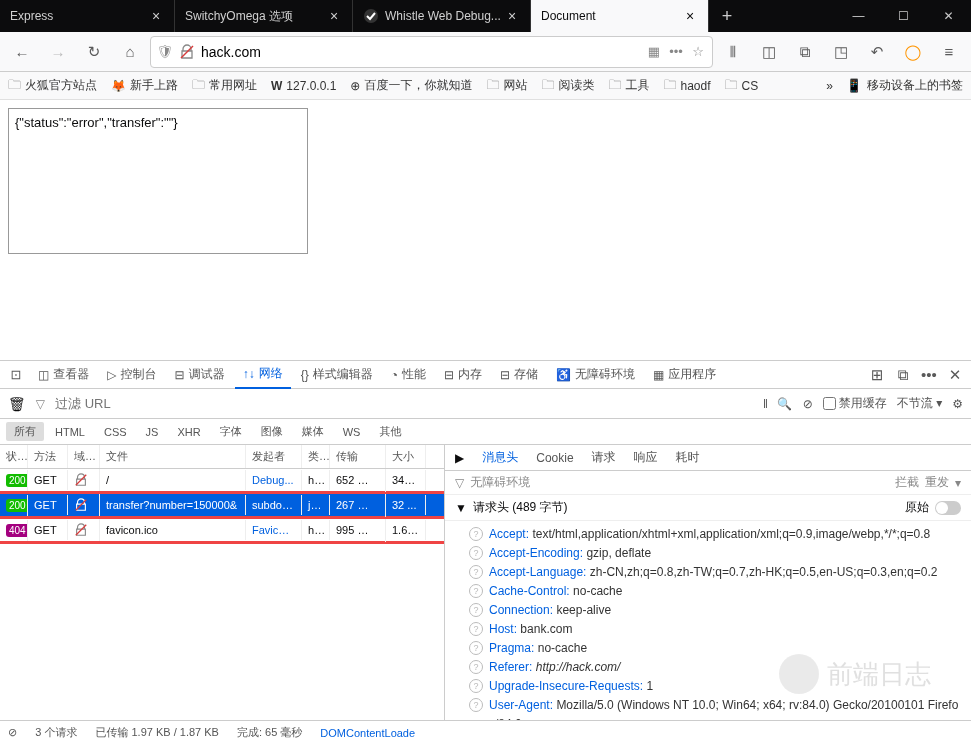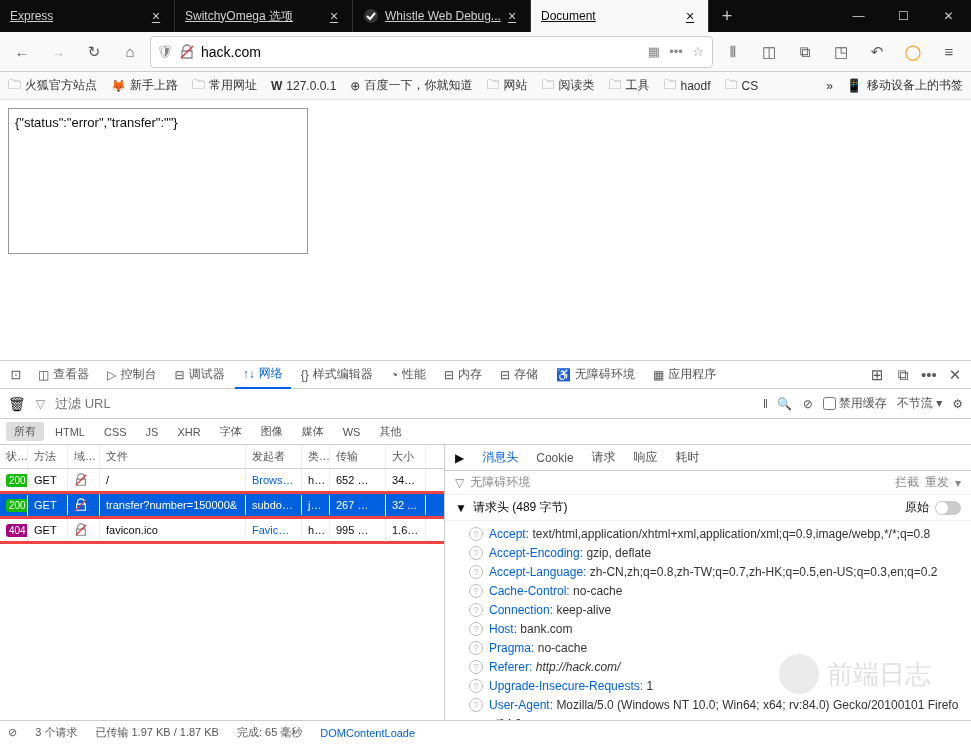--- a/index.html
+++ b/index.html
@@ -1,19 +1,19 @@
 <!DOCTYPE html>
 <html><head>
 <meta charset="utf-8">
 <style>
 * { margin: 0; padding: 0; box-sizing: border-box; font-family: "Segoe UI", "Microsoft YaHei", sans-serif; }
 body { width: 971px; height: 744px; background: #fff; overflow: hidden; font-size: 12px; color: #0c0c0d; }
 .titlebar { height: 32px; background: #0c0c0d; display: flex; align-items: center; }
 .tabs { display: flex; height: 100%; flex: 1; }
-.tab { display: flex; align-items: center; padding: 0 10px; color: #d0d0d0; border-right: 1px solid #333; width: 178px; position: relative; justify-content: space-between; text-decoration: underline; }
+.tab { display: flex; align-items: center; padding: 0 10px; color: #d0d0d0; border-right: 1px solid #333; width: 178px; position: relative; justify-content: space-between; }
 .tab.active { background: #f9f9fa; color: #0c0c0d; }
 .tab-label { overflow: hidden; white-space: nowrap; text-overflow: ellipsis; font-size: 12px; }
 .tab-close { width: 16px; height: 16px; display: flex; align-items: center; justify-content: center; font-size: 14px; }
 .tab-icon { width: 16px; height: 16px; margin-right: 6px; display: inline-block; flex-shrink: 0; }
 .newtab { width: 36px; color: #ccc; display: flex; align-items: center; justify-content: center; font-size: 18px; }
 .win-controls { display: flex; height: 100%; }
 .win-btn { width: 45px; color: #ccc; display: flex; align-items: center; justify-content: center; font-size: 12px; }
 .toolbar { height: 40px; background: #f9f9fa; display: flex; align-items: center; padding: 0 6px; gap: 4px; border-bottom: 1px solid #ccc; }
 .tb-btn { width: 32px; height: 32px; display: flex; align-items: center; justify-content: center; color: #5a5a5a; font-size: 15px; border-radius: 4px; }
 .urlbar { flex: 1; height: 32px; border: 1px solid #ccc; border-radius: 4px; display: flex; align-items: center; padding: 0 6px; gap: 6px; background: #fff; }
@@ -284,21 +284,21 @@
           <div class="net-row">
             <div class="net-col c-status"><span class="status-badge s200">200</span></div>
             <div class="net-col c-method">GET</div>
             <div class="net-col c-domain" style="color:#888;">
               <svg width="14" height="14" viewBox="0 0 16 16">
                 <path d="M4 7 V5 a4 4 0 0 1 8 0 V7 M3 7 h10 v7 h-10 z" fill="none" stroke="currentColor" stroke-width="1.3"></path>
                 <line x1="2" y1="14" x2="14" y2="2" stroke="#d63c3c" stroke-width="1.5"></line>
               </svg>
             </div>
             <div class="net-col c-file">/</div>
-            <div class="net-col c-init link">Browse...</div>
+            <div class="net-col c-init link">Debug...</div>
             <div class="net-col c-type">h...</div>
             <div class="net-col c-xfer">652 字节</div>
             <div class="net-col c-size">341 ...</div>
           </div>
           <div class="net-row selected">
             <div class="net-col c-status"><span class="status-badge s200">200</span></div>
             <div class="net-col c-method">GET</div>
             <div class="net-col c-domain" style="color:#fff;">
               <svg width="14" height="14" viewBox="0 0 16 16">
                 <path d="M4 7 V5 a4 4 0 0 1 8 0 V7 M3 7 h10 v7 h-10 z" fill="none" stroke="currentColor" stroke-width="1.3"></path>

